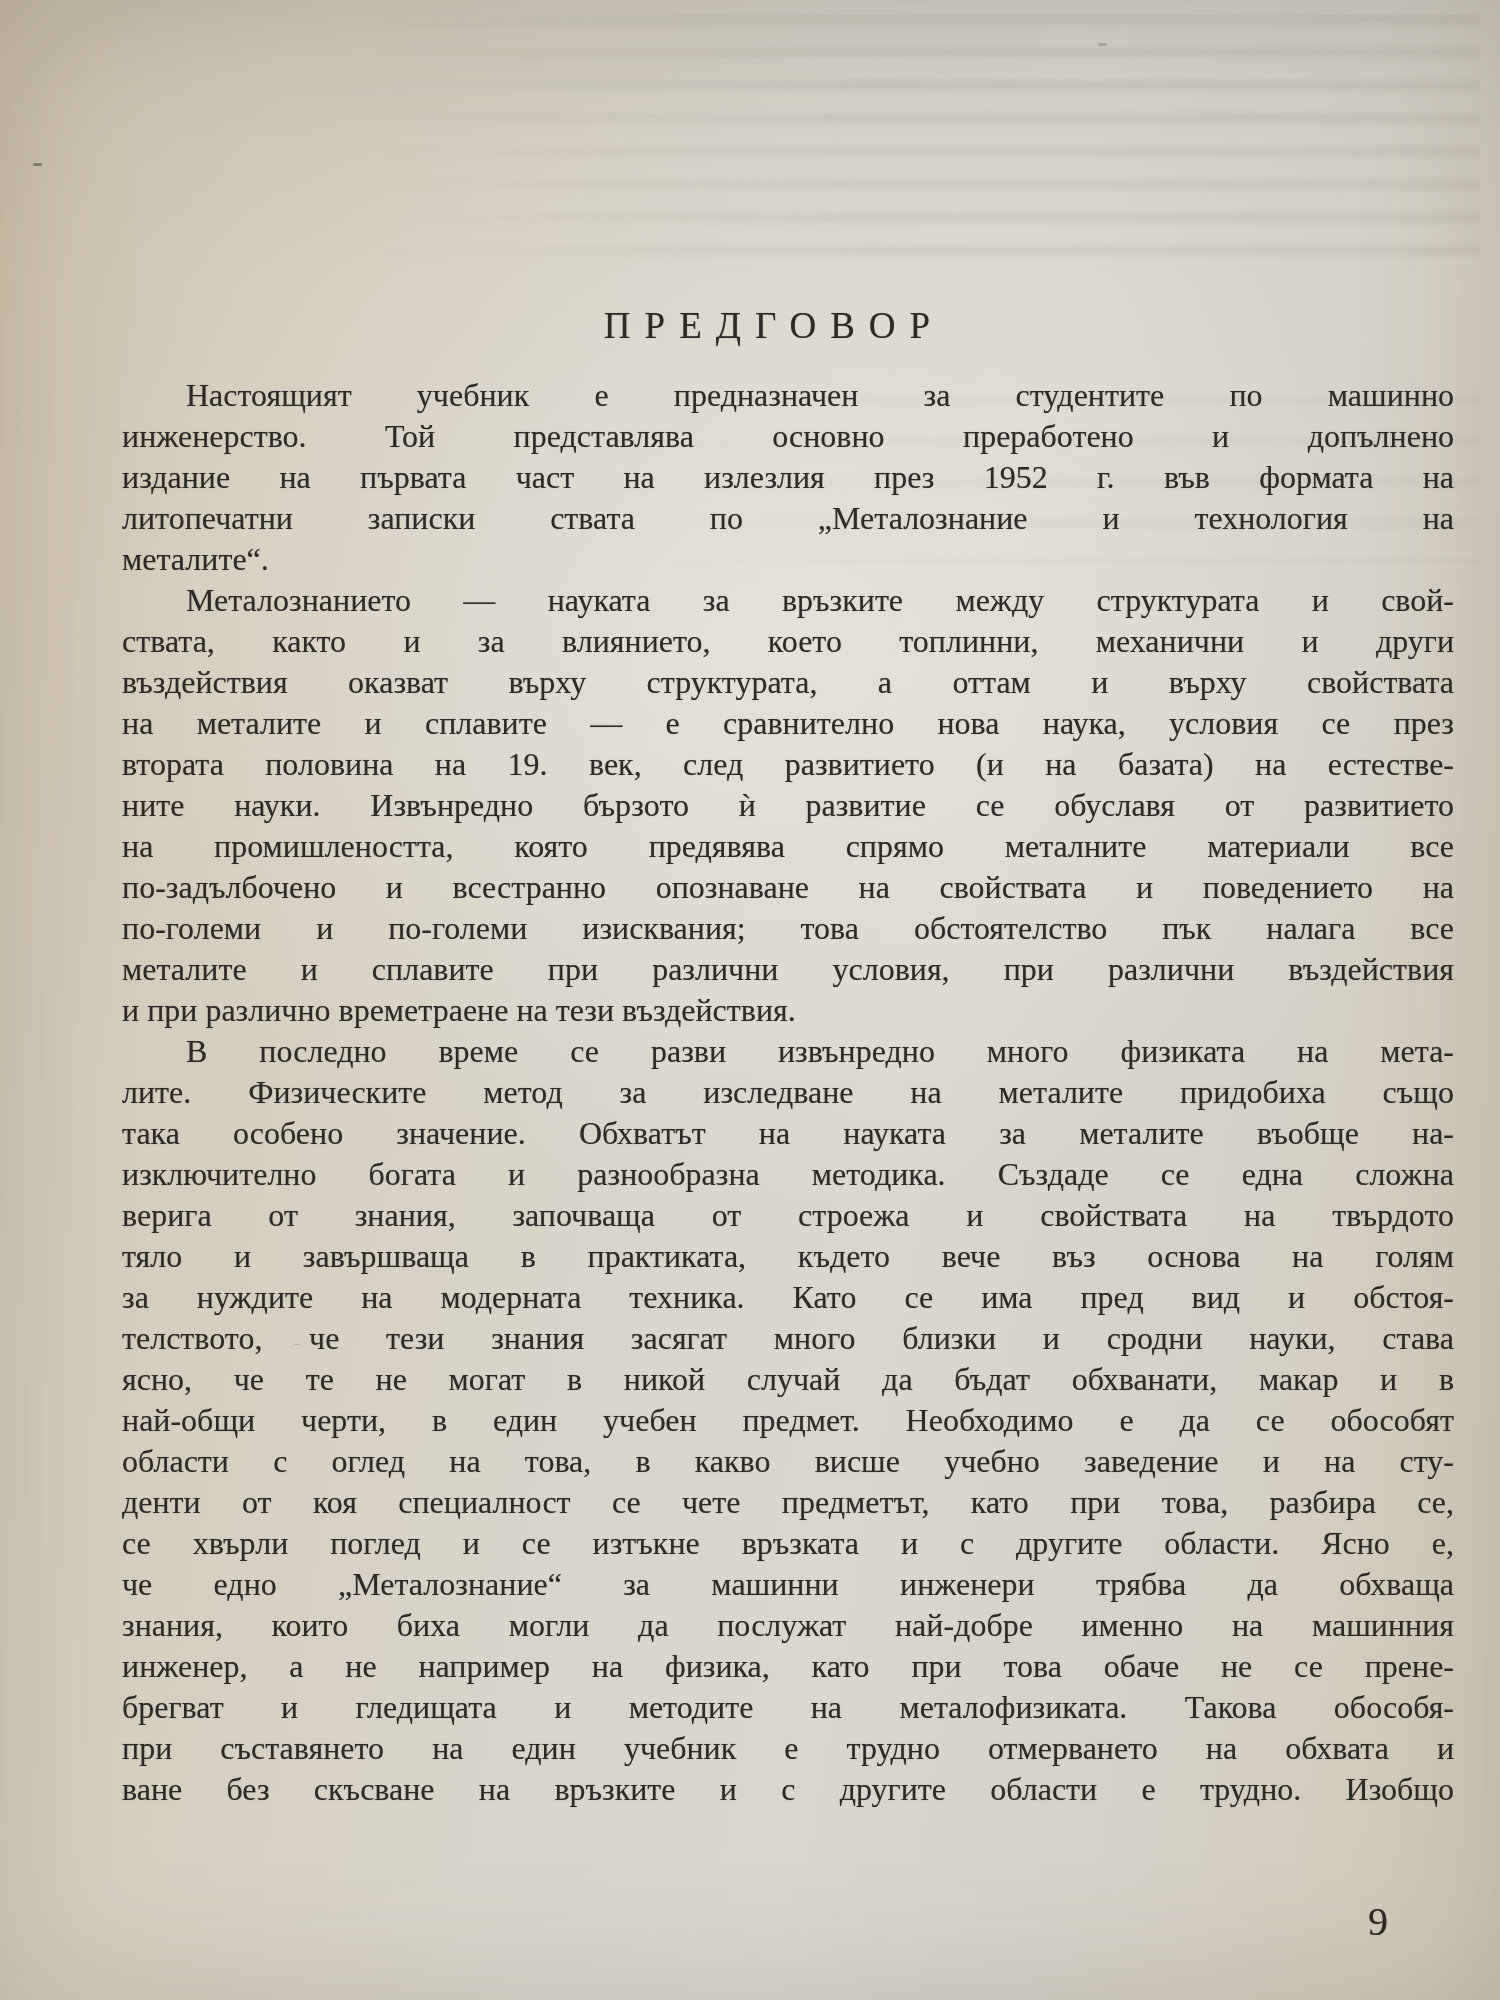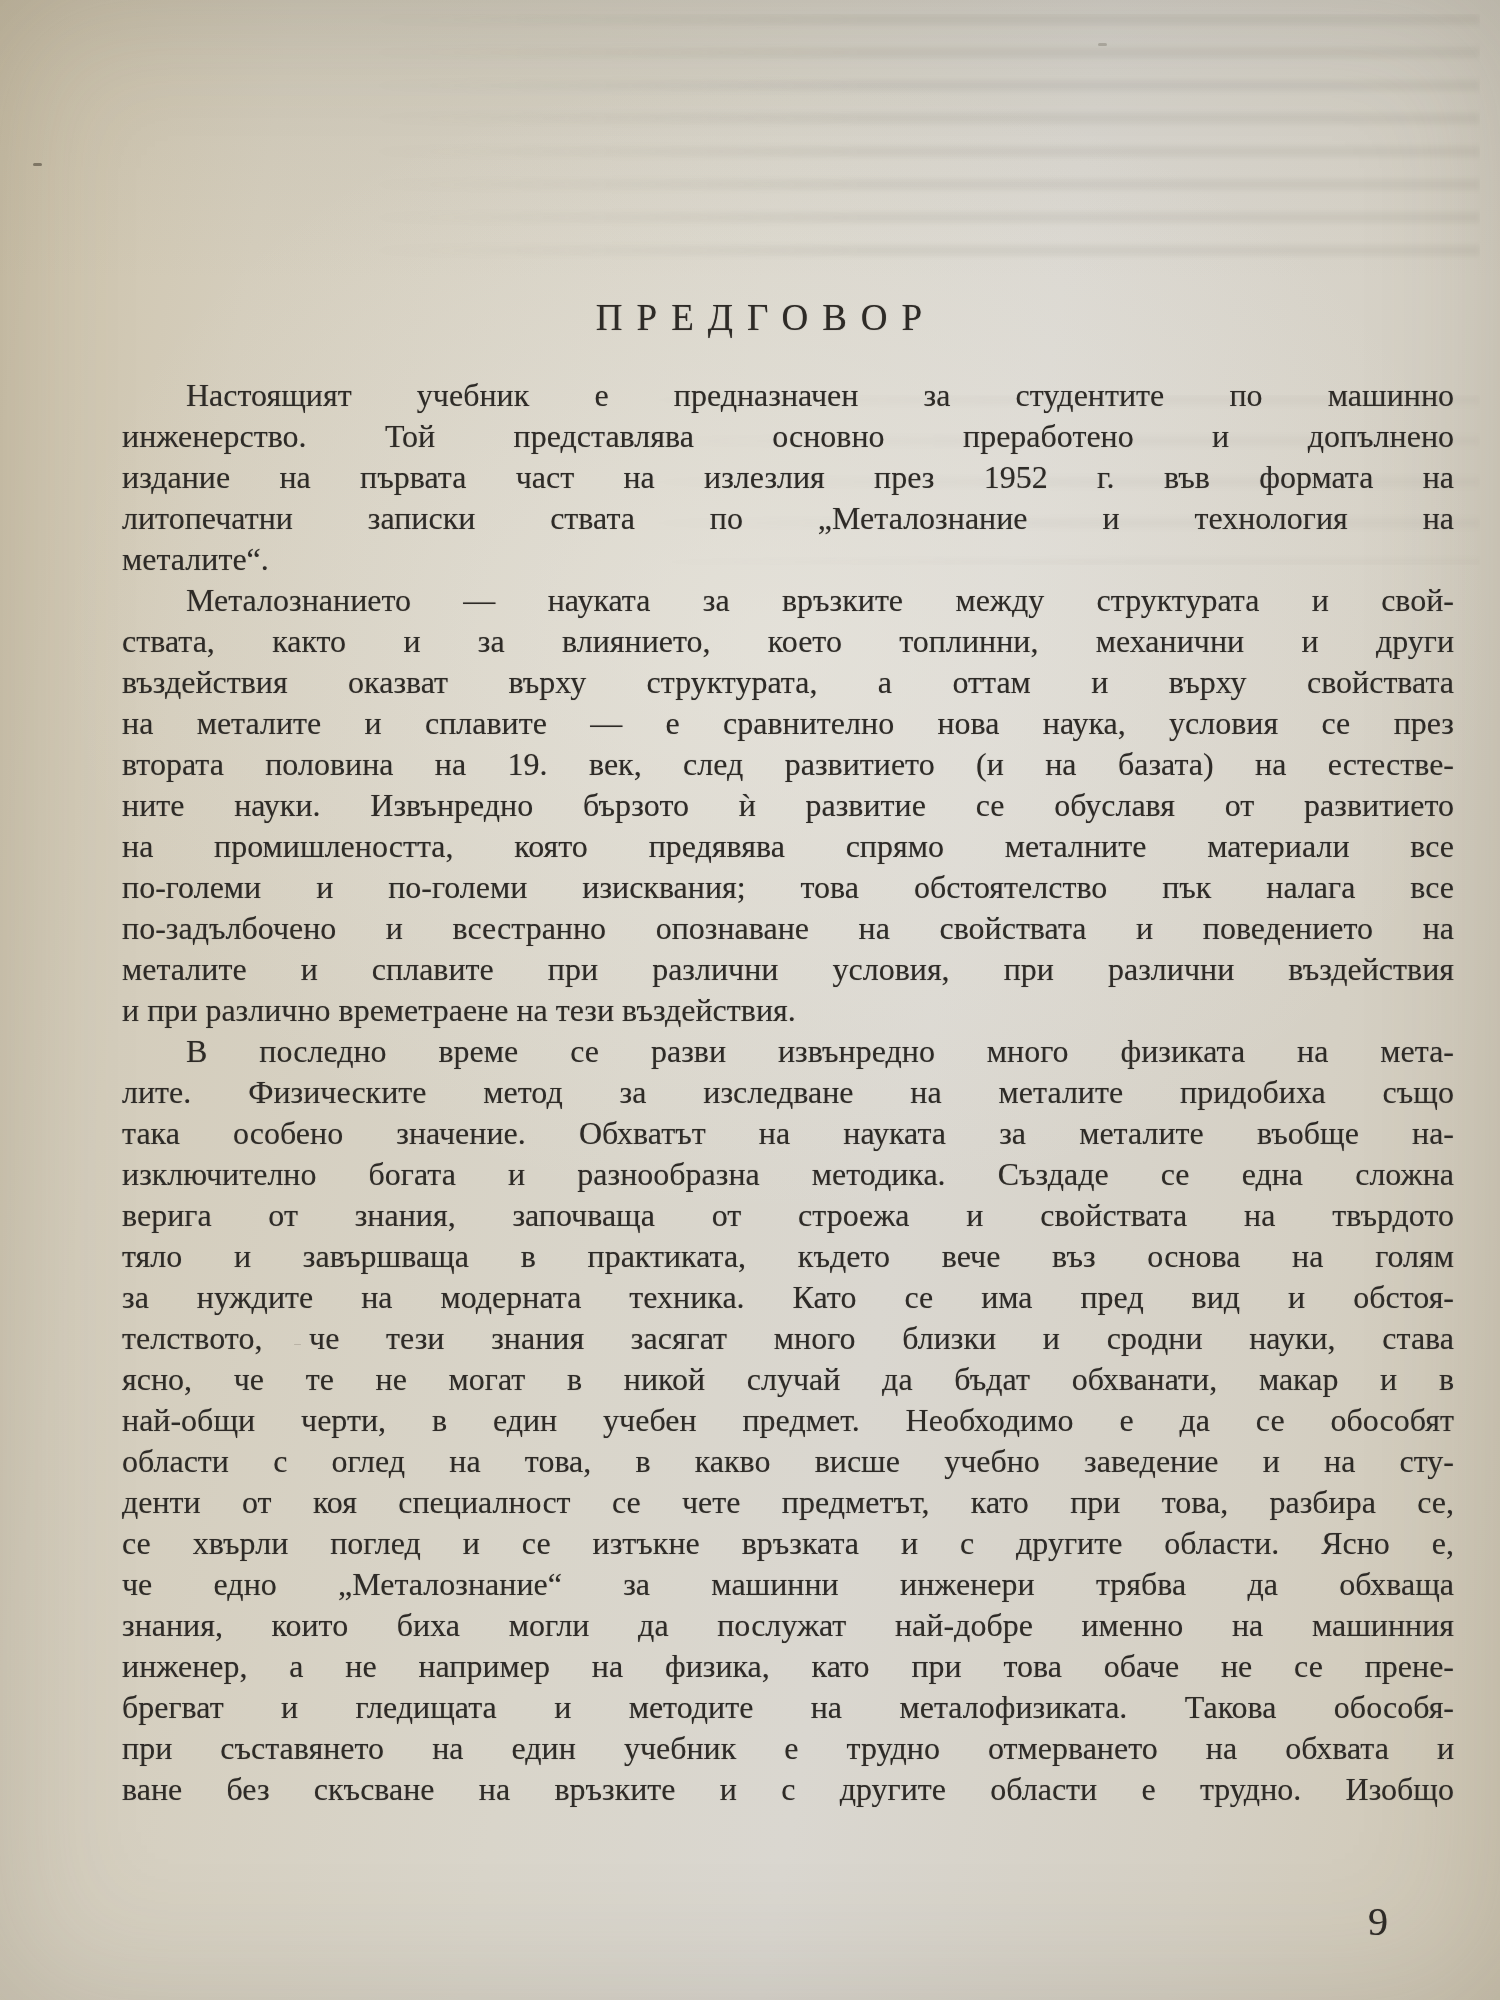--- a/index.html
+++ b/index.html
@@ -47,21 +47,21 @@
   .speck{
     position:absolute; left:33px; top:163px;
     width:9px; height:3px; border-radius:2px;
     background: rgba(70,62,50,.55);
     box-shadow: 1065px -120px 0 rgba(70,62,50,.25),
                 260px 1180px 0 -1px rgba(70,62,50,.20);
   }
   .title{
     position:absolute;
     left:100px; top:296px; width:1332px;
-    margin:0;
+    margin:8px;
     text-align:center;
     font-size:37px; font-weight:normal;
     letter-spacing:14px;
     color:#2e2b27;
     text-shadow:0 0 1px rgba(46,43,39,.45);
   }
   .textblock{
     position:absolute;
     left:100px; top:375px; width:1332px;
     color:#2e2b27;
@@ -105,22 +105,22 @@
         <div class="line short">металите“.</div>
       </div>
       <div class="para">
         <div class="line indent">Металознанието — науката за връзките между структурата и свой-</div>
         <div class="line">ствата, както и за влиянието, което топлинни, механични и други</div>
         <div class="line">въздействия оказват върху структурата, а оттам и върху свойствата</div>
         <div class="line">на металите и сплавите — е сравнително нова наука, условия се през</div>
         <div class="line">втората половина на 19. век, след развитието (и на базата) на естестве-</div>
         <div class="line">ните науки. Извънредно бързото ѝ развитие се обуславя от развитието</div>
         <div class="line">на промишлеността, която предявява спрямо металните материали все</div>
+        <div class="line">по-задълбочено и всестранно опознаване на свойствата и поведението на</div>
         <div class="line">по-големи и по-големи изисквания; това обстоятелство пък налага все</div>
-        <div class="line">по-задълбочено и всестранно опознаване на свойствата и поведението на</div>
         <div class="line">металите и сплавите при различни условия, при различни въздействия</div>
         <div class="line short">и при различно времетраене на тези въздействия.</div>
       </div>
       <div class="para">
         <div class="line indent">В последно време се разви извънредно много физиката на мета-</div>
         <div class="line">лите. Физическите метод за изследване на металите придобиха също</div>
         <div class="line">така особено значение. Обхватът на науката за металите въобще на-</div>
         <div class="line">изключително богата и разнообразна методика. Създаде се една сложна</div>
         <div class="line">верига от знания, започваща от строежа и свойствата на твърдото</div>
         <div class="line">тяло и завършваща в практиката, където вече въз основа на голям</div>

